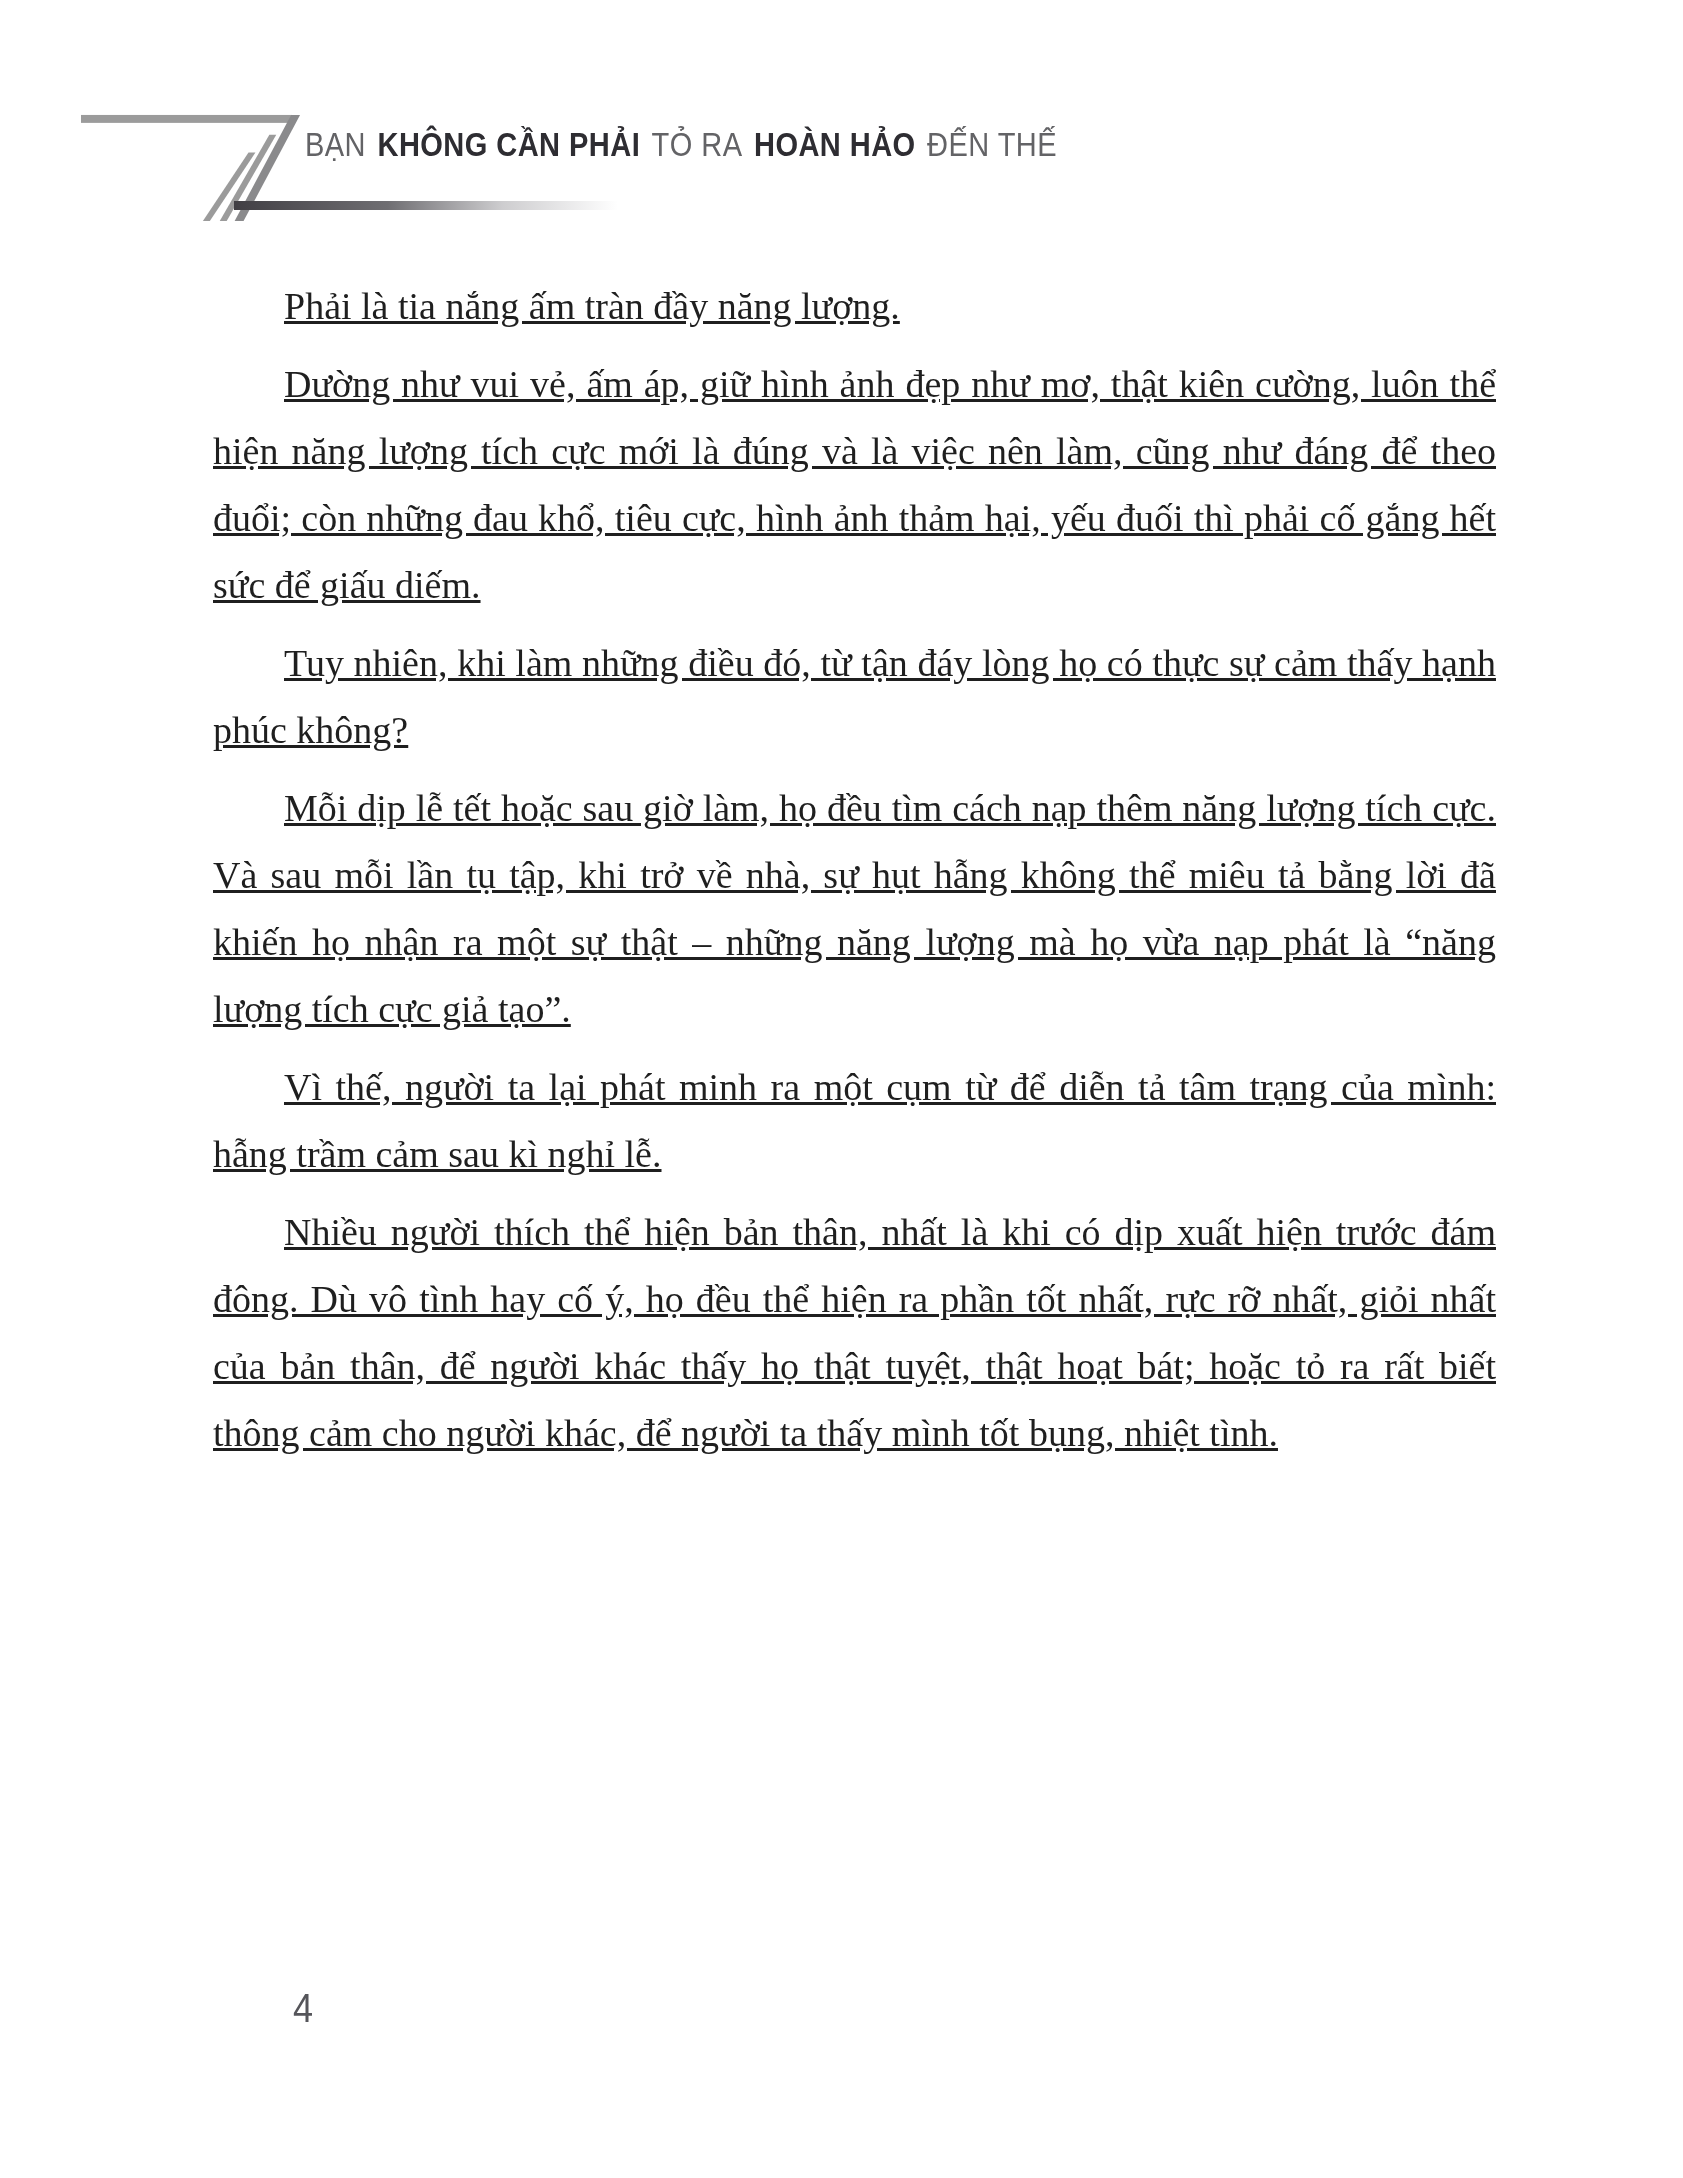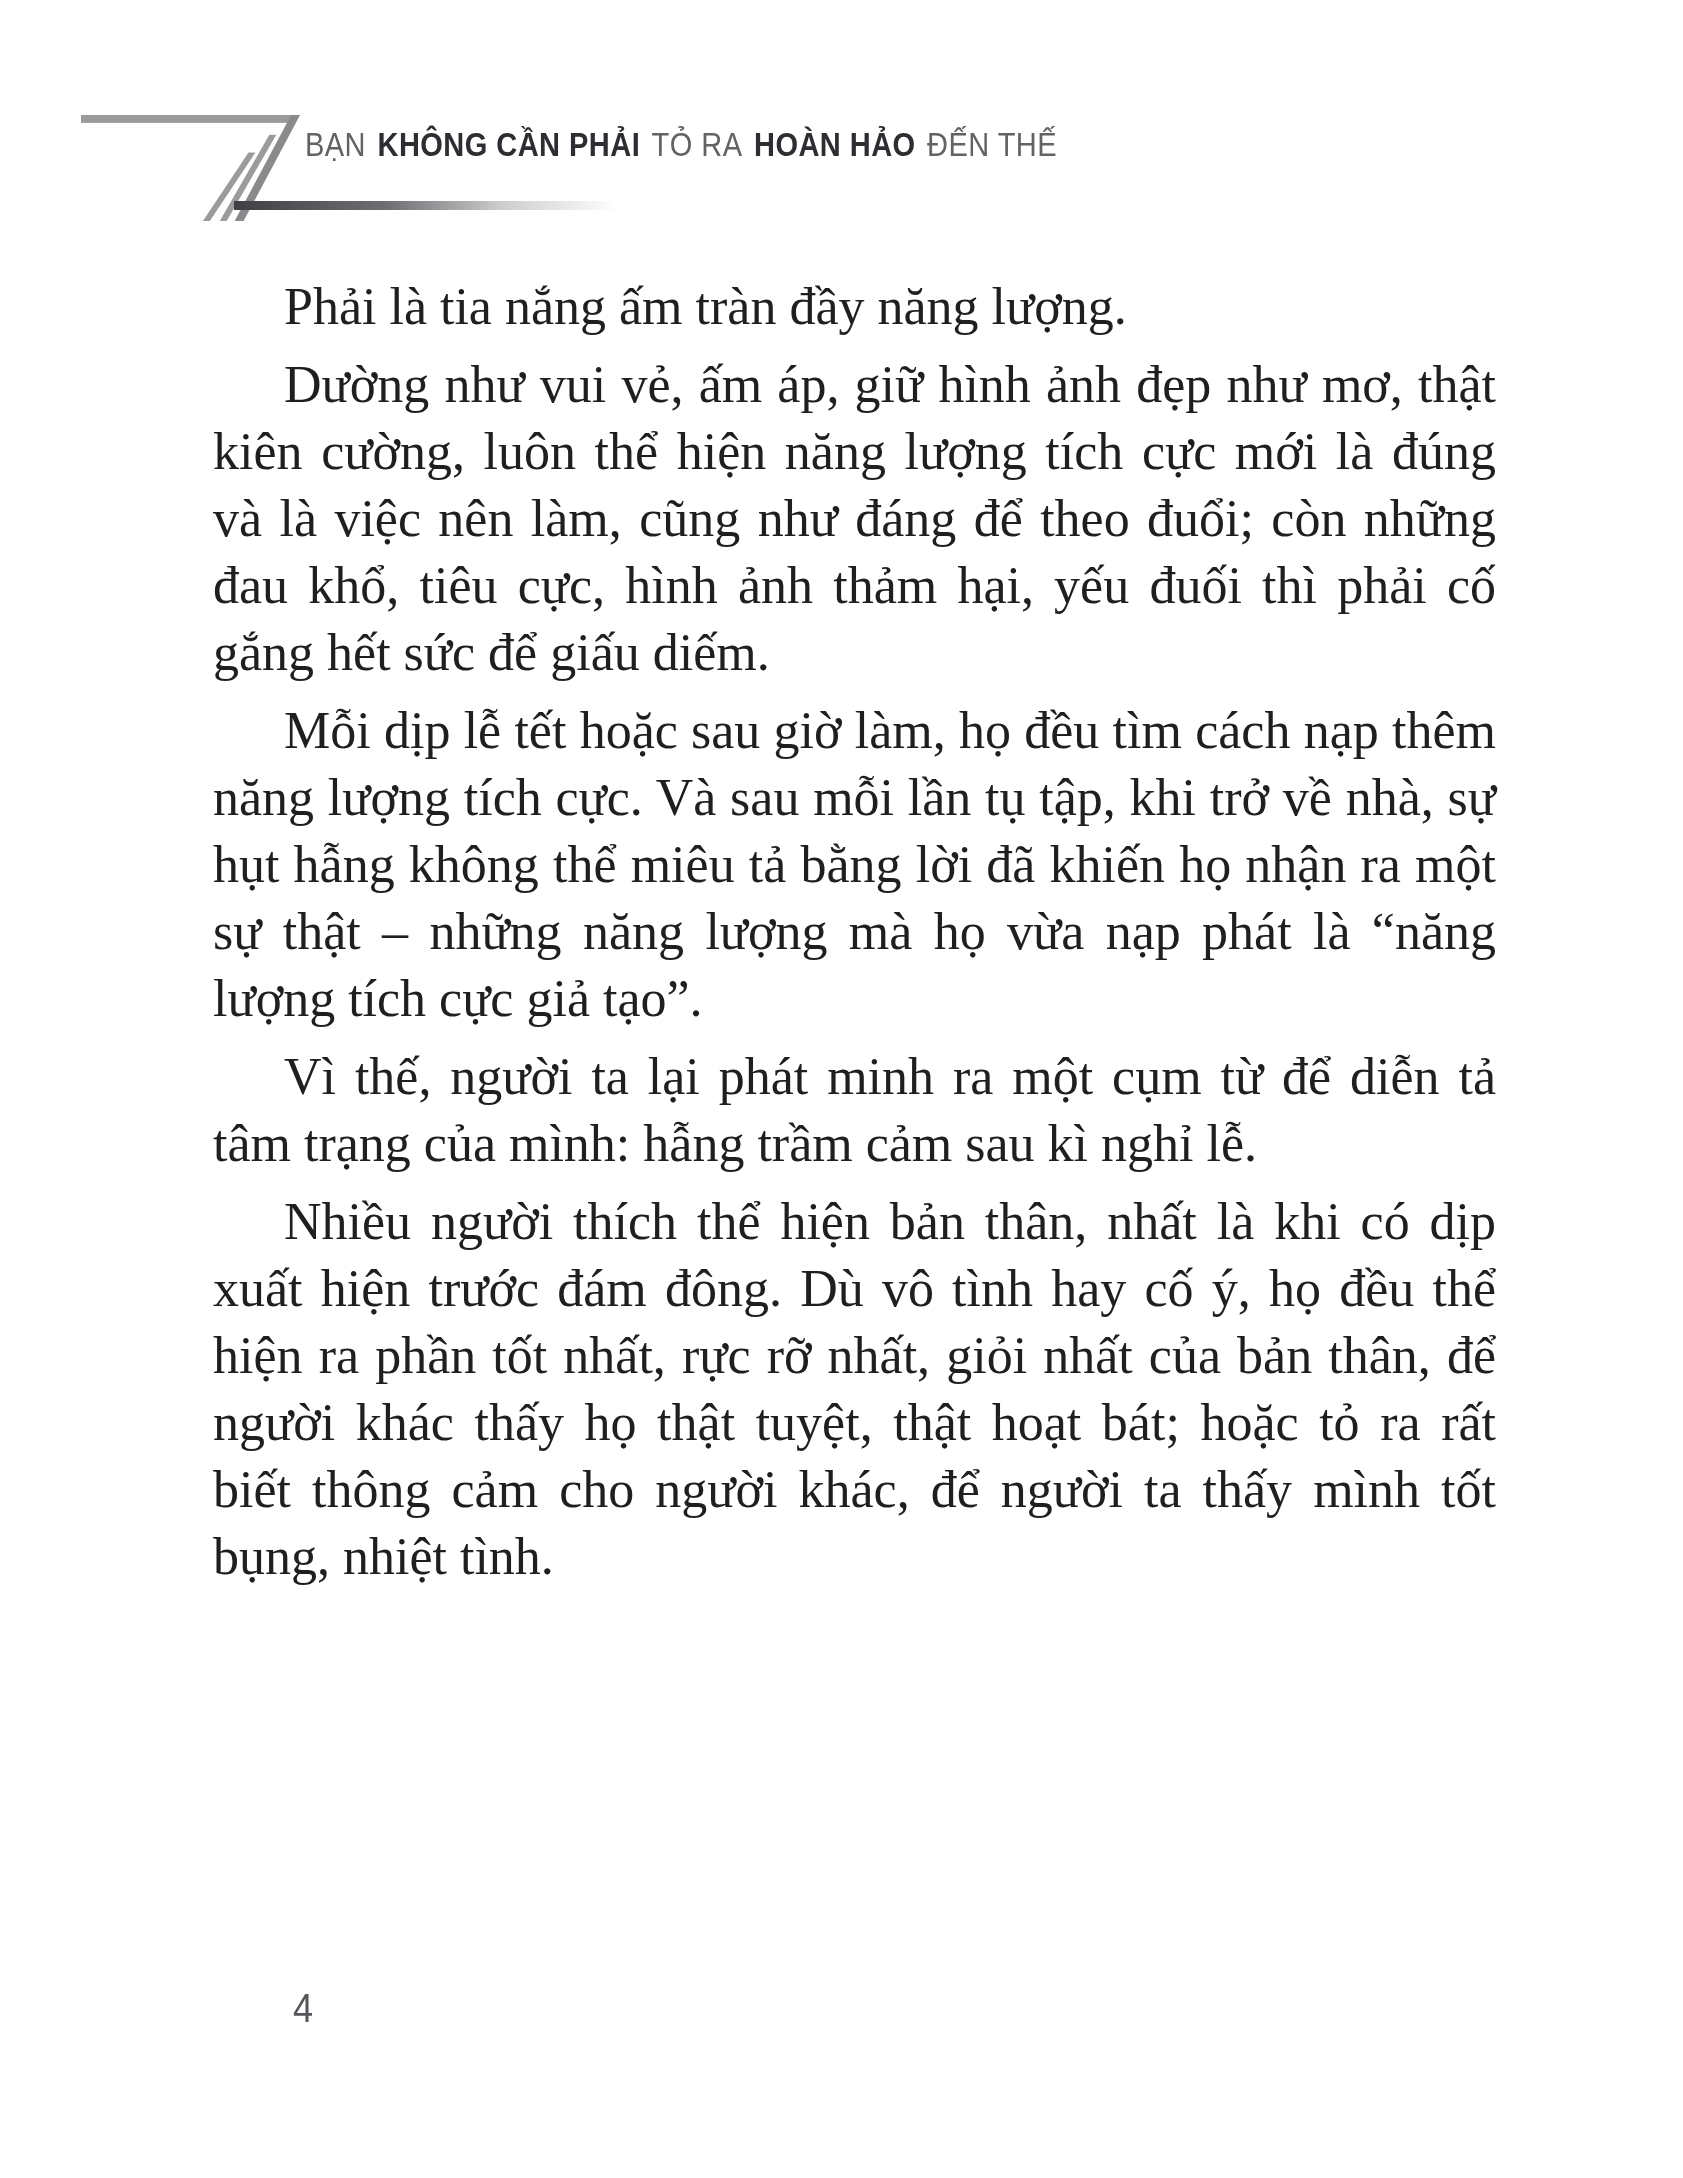--- a/index.html
+++ b/index.html
@@ -30,24 +30,25 @@
     background:linear-gradient(to right,#413f44 0%,#6f6e72 40%,rgba(165,164,168,0.55) 70%,rgba(255,255,255,0) 100%);
   }
 
   
   .body-text{
     position:absolute;left:213px;top:273px;width:1283px;
     color:#1f1f1f;
   }
   .body-text p{
     margin:0 0 11px 0;
-    font-size:52px;
+    font-size:38px;
     line-height:67px;
     text-align:justify;
     text-indent:71px;
+    text-decoration:underline;
   }
 
   
   .page-number{
     position:absolute;left:293px;top:1986px;
     font-family:"Liberation Sans", sans-serif;
     font-size:40px;color:#55555a;
     transform:scaleX(0.9);transform-origin:left center;
   }
 </style>
@@ -67,20 +68,21 @@
 
   <div class="header-title">
     <span class="seg light">BẠN</span><span class="seg bold">KHÔNG CẦN PHẢI</span><span class="seg light">TỎ RA</span><span class="seg bold">HOÀN HẢO</span><span class="seg light">ĐẾN THẾ</span>
   </div>
 
   <div class="fade-bar"></div>
 
   <main class="body-text">
     <p>Phải là tia nắng ấm tràn đầy năng lượng.</p>
     <p>Dường như vui vẻ, ấm áp, giữ hình ảnh đẹp như mơ, thật kiên cường, luôn thể hiện năng lượng tích cực mới là đúng và là việc nên làm, cũng như đáng để theo đuổi; còn những đau khổ, tiêu cực, hình ảnh thảm hại, yếu đuối thì phải cố gắng hết sức để giấu diếm.</p>
+    <p>Tuy nhiên, khi làm những điều đó, từ tận đáy lòng họ có thực sự cảm thấy hạnh phúc không?</p>
     <p>Mỗi dịp lễ tết hoặc sau giờ làm, họ đều tìm cách nạp thêm năng lượng tích cực. Và sau mỗi lần tụ tập, khi trở về nhà, sự hụt hẫng không thể miêu tả bằng lời đã khiến họ nhận ra một sự thật – những năng lượng mà họ vừa nạp phát là “năng lượng tích cực giả tạo”.</p>
     <p>Vì thế, người ta lại phát minh ra một cụm từ để diễn tả tâm trạng của mình: hẫng trầm cảm sau kì nghỉ lễ.</p>
     <p>Nhiều người thích thể hiện bản thân, nhất là khi có dịp xuất hiện trước đám đông. Dù vô tình hay cố ý, họ đều thể hiện ra phần tốt nhất, rực rỡ nhất, giỏi nhất của bản thân, để người khác thấy họ thật tuyệt, thật hoạt bát; hoặc tỏ ra rất biết thông cảm cho người khác, để người ta thấy mình tốt bụng, nhiệt tình.</p>
   </main>
 
   <div class="page-number">4</div>
 
 </div>
 
 

